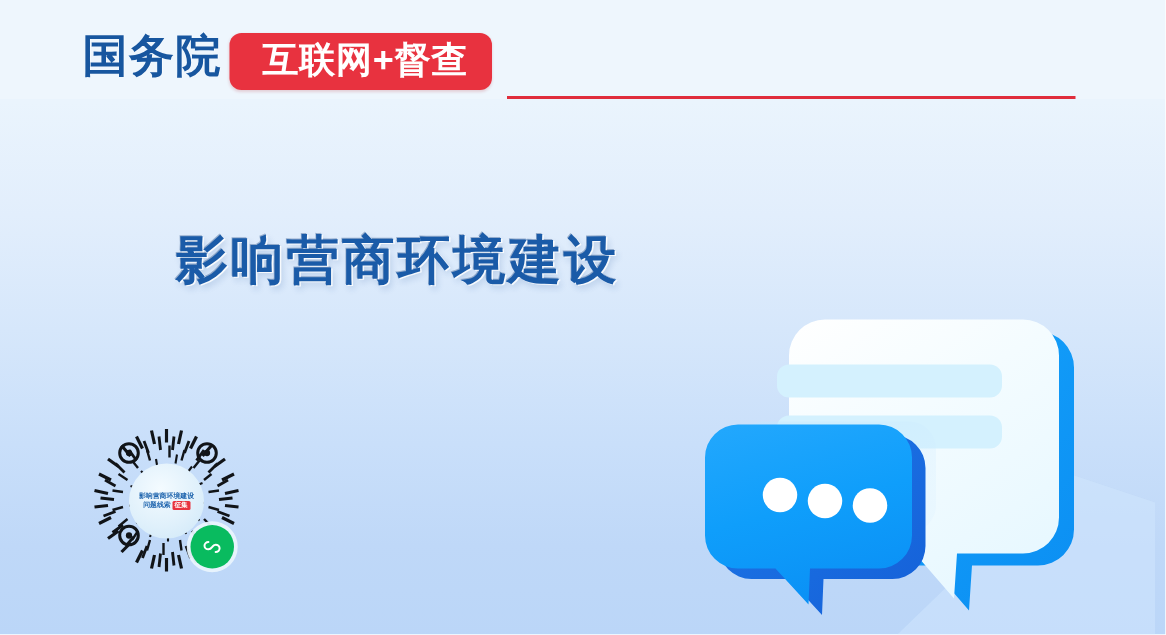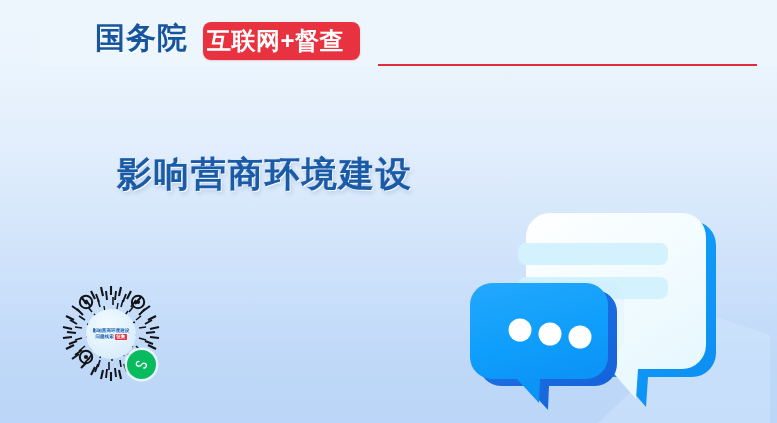--- a/index.html
+++ b/index.html
@@ -28,21 +28,20 @@
       #bbd6f8 100%);
   }
 
   
   #header {
     position: absolute;
     left: 0;
     top: 0;
     width: 698px;
     height: 68px;
-    margin-left: 40px;
   }
   #header-band {
     position: absolute;
     left: 0;
     top: 0;
     width: 777px;
     height: 66px;
     background: #eef6fd;
   }
   #gov-logo {
@@ -52,24 +51,24 @@
     font-size: 30px;
     line-height: 32px;
     font-weight: bold;
     letter-spacing: 1px;
     color: #17569f;
     text-shadow: 0.5px 0.5px 0 rgba(255,255,255,0.7);
     white-space: nowrap;
   }
   #supervision-badge {
     position: absolute;
-    left: 163px;
+    left: 153px;
     top: 22px;
     height: 38px;
-    padding: 0 16px 0 4px;
+    padding: 0 16px 0 22px;
     display: flex;
     align-items: center;
     background: #e8323f;
     border-radius: 8px;
     box-shadow: 0 1px 2px rgba(180,30,40,0.18);
   }
   #supervision-badge-label {
     font-size: 24px;
     line-height: 24px;
     font-weight: bold;

